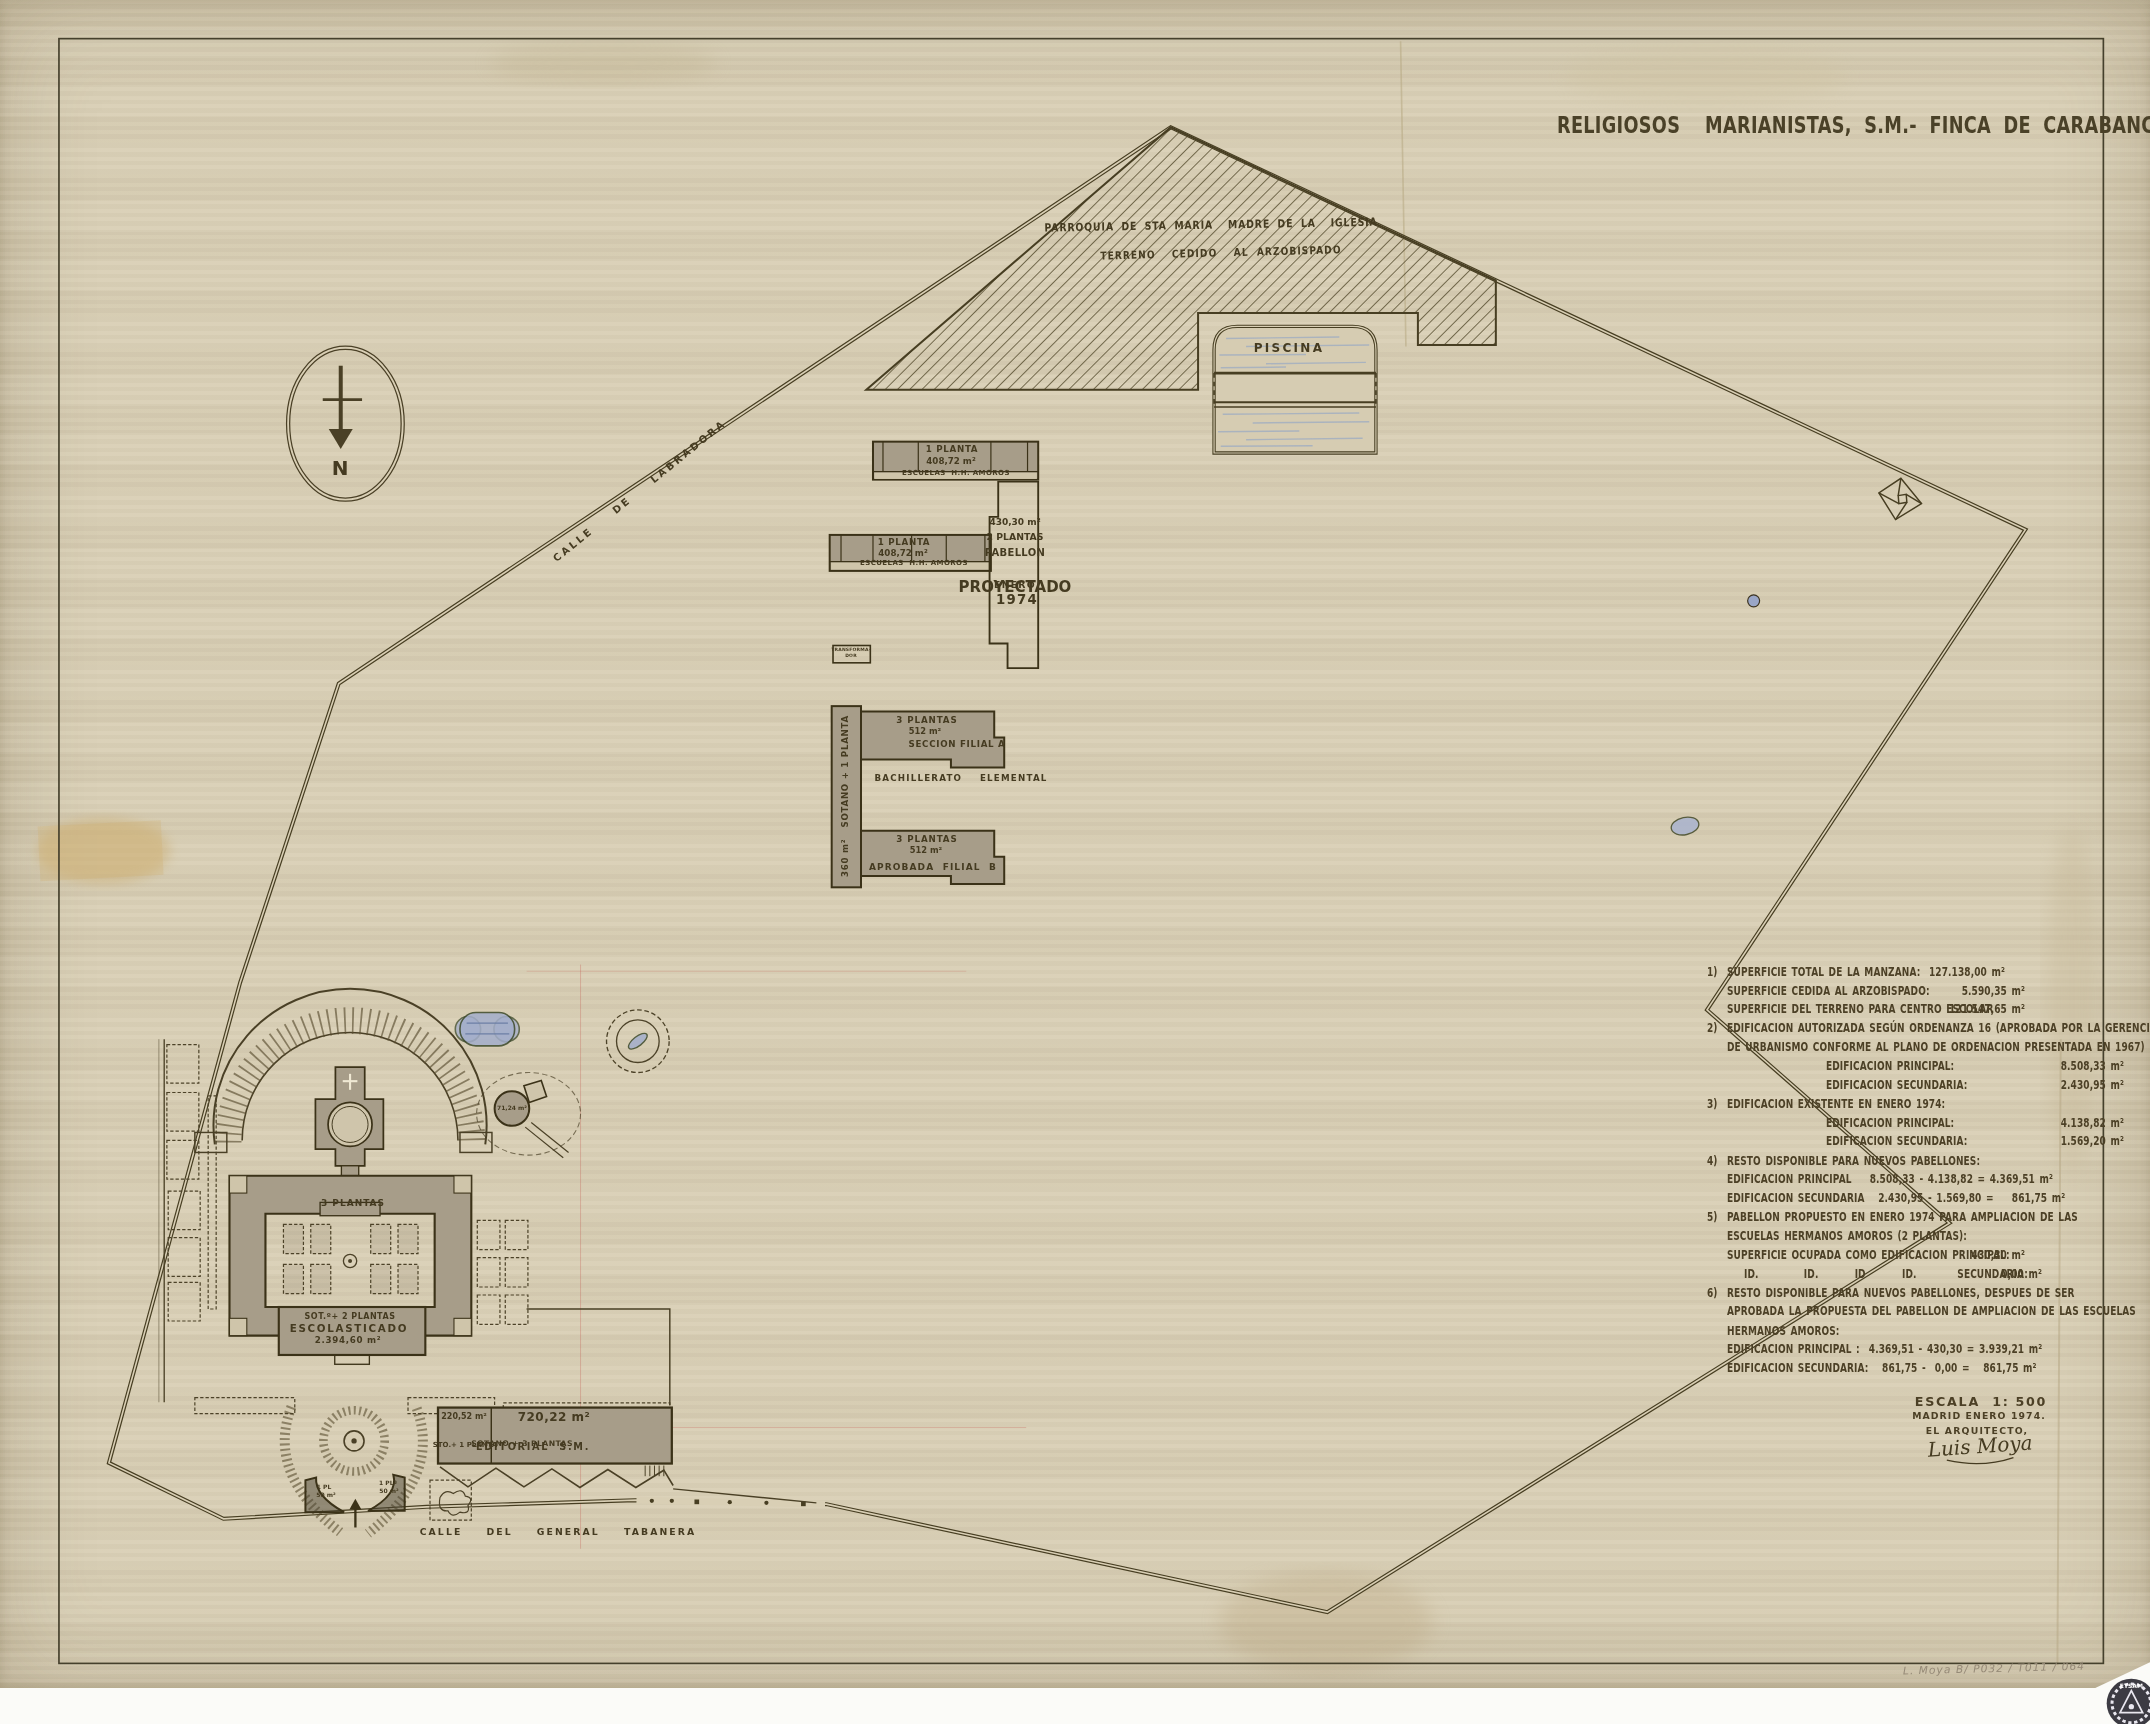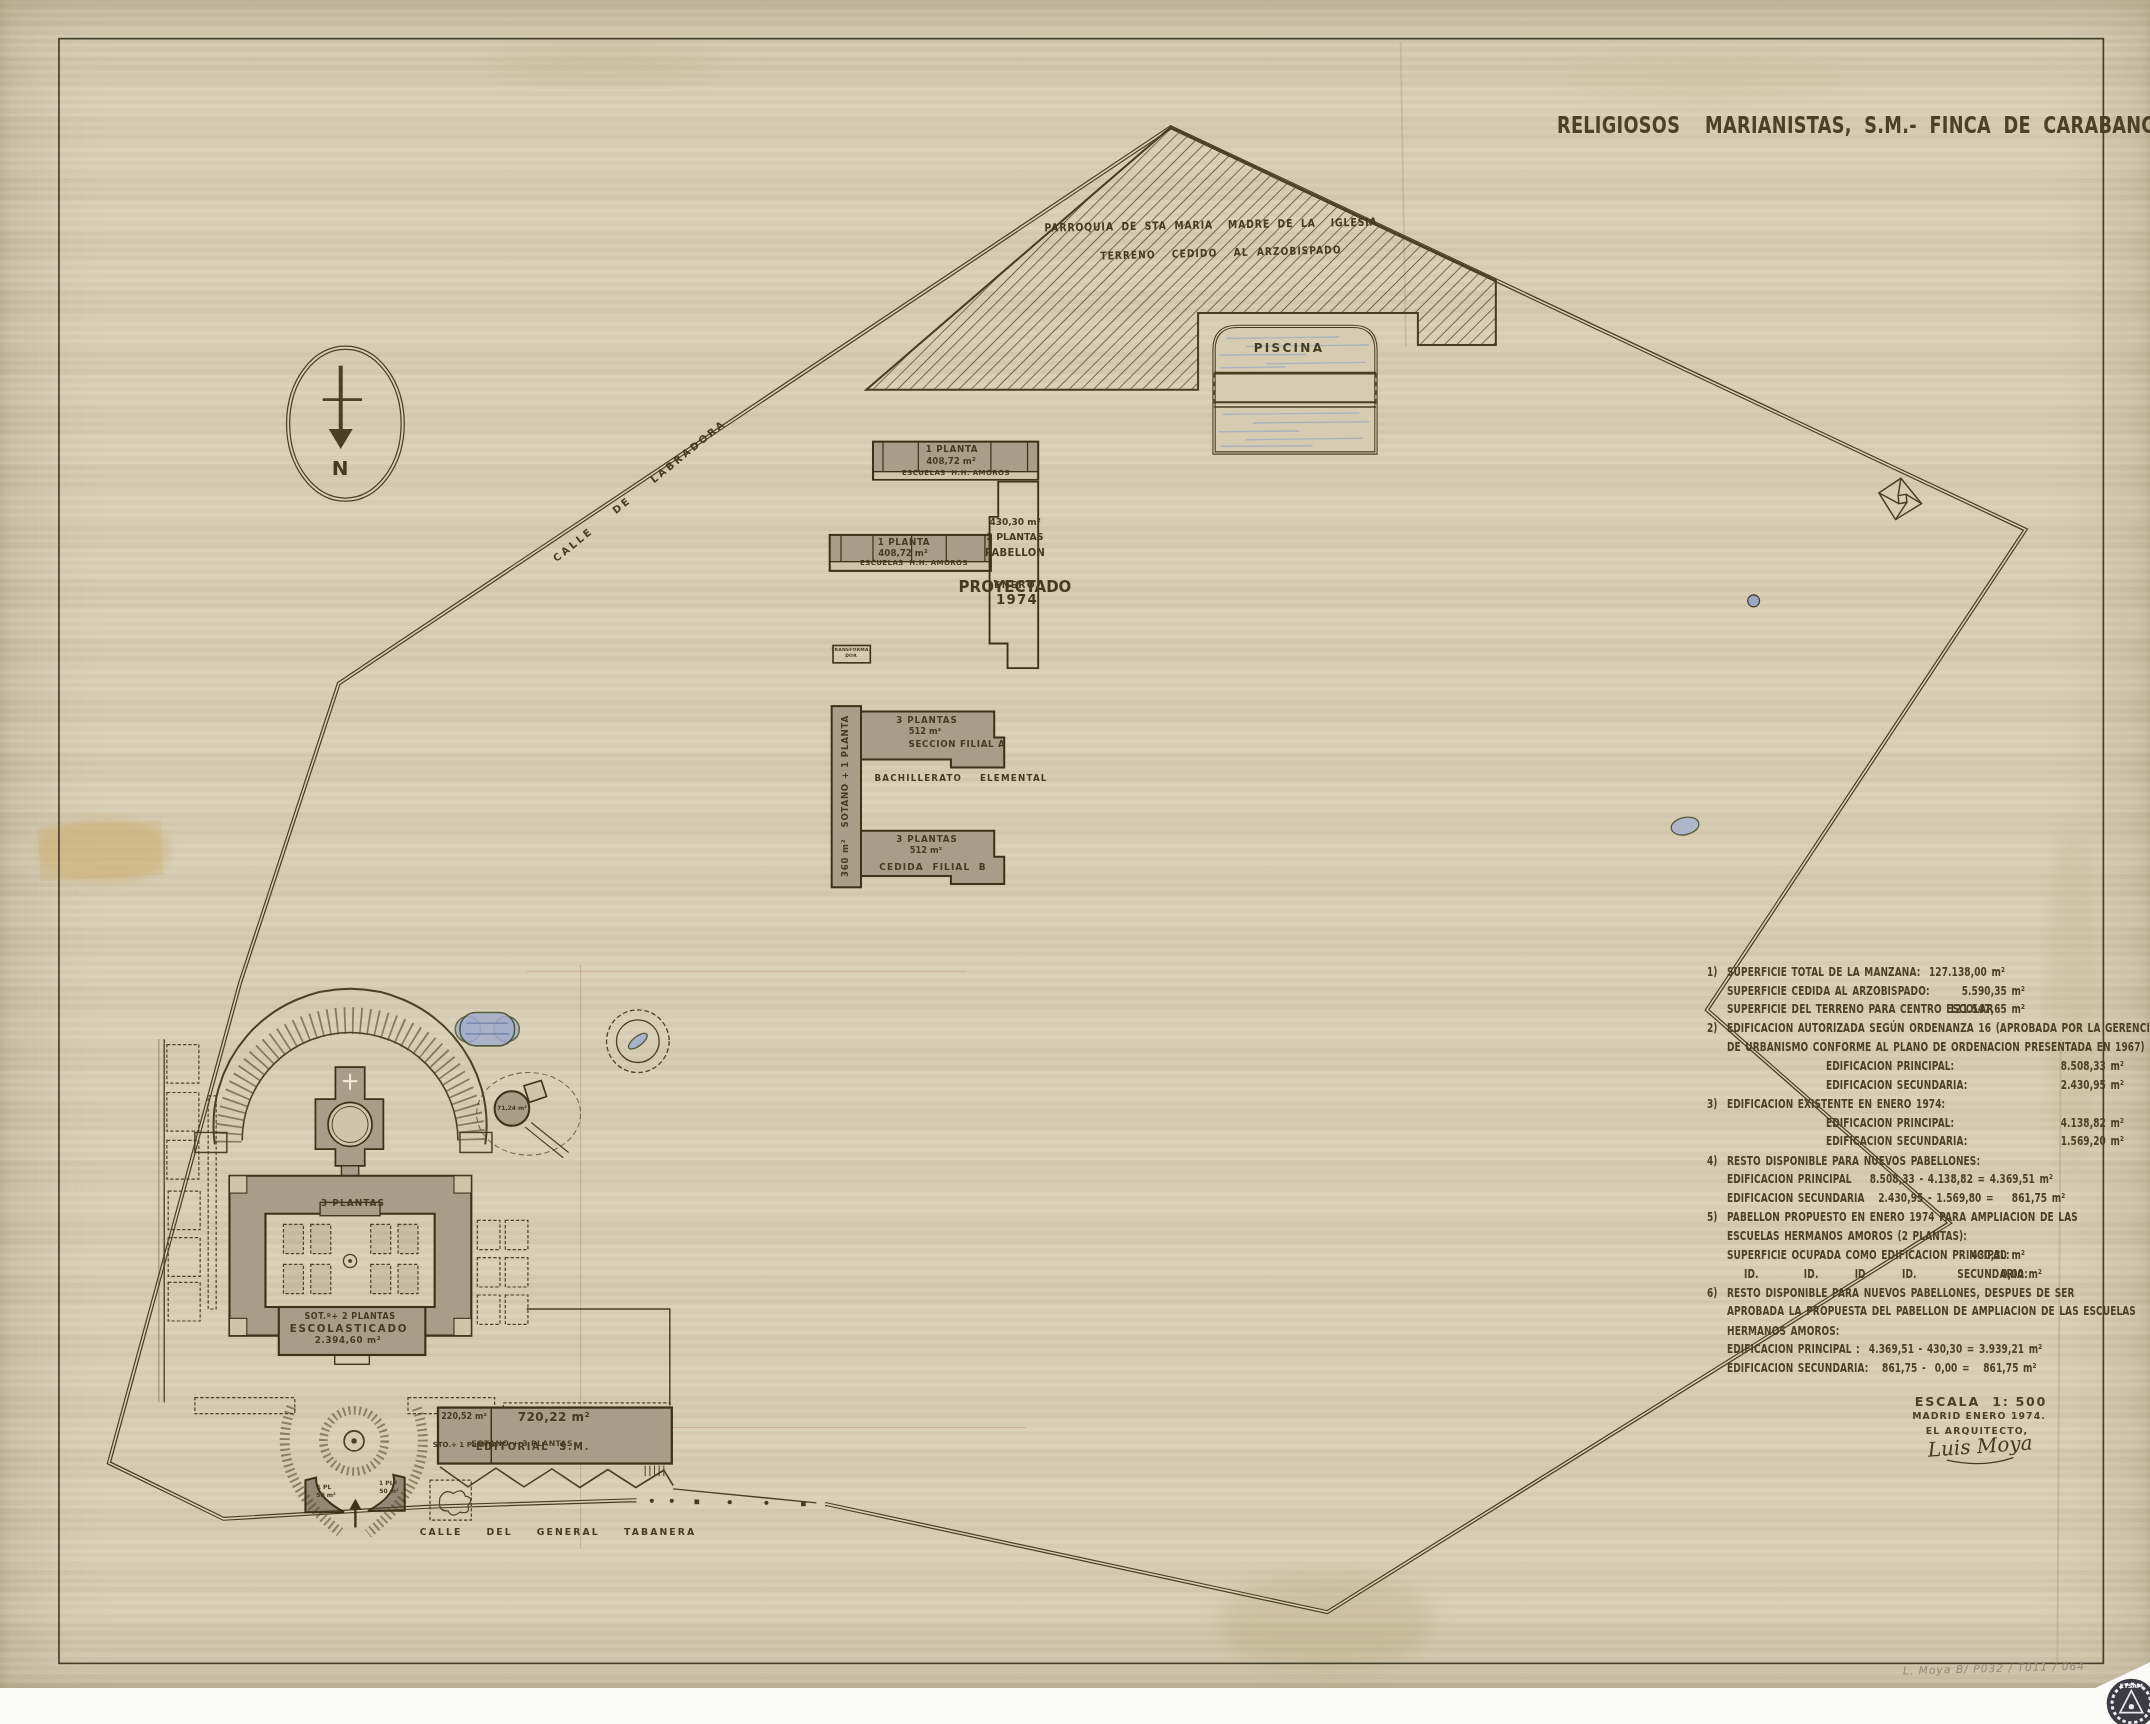--- a/index.html
+++ b/index.html
@@ -312,21 +312,21 @@
     <div class="lb" style="left:851px;top:648px;font-size:4.5px;letter-spacing:0.2px;">TRANSFORMA-</div>
     <div class="lb" style="left:851px;top:654px;font-size:4.5px;letter-spacing:0.2px;">DOR</div>
 
     <div class="lb rot" style="left:846px;top:796px;font-size:8.7px;letter-spacing:0.7px;">360 m²   SOTANO + 1 PLANTA</div>
     <div class="lb" style="left:927px;top:716px;font-size:8.7px;letter-spacing:0.9px;">3 PLANTAS</div>
     <div class="lb" style="left:925px;top:727px;font-size:8.3px;">512 m²</div>
     <div class="lb" style="left:957px;top:740px;font-size:8.7px;letter-spacing:0.7px;">SECCION FILIAL A</div>
     <div class="lb" style="left:933px;top:774px;font-size:8.7px;letter-spacing:1.2px;word-spacing:4.7px;margin-left:28px;">BACHILLERATO  ELEMENTAL</div>
     <div class="lb" style="left:927px;top:835px;font-size:8.7px;letter-spacing:0.9px;">3 PLANTAS</div>
     <div class="lb" style="left:926px;top:846px;font-size:8.3px;">512 m²</div>
-    <div class="lb" style="left:933px;top:863px;font-size:9px;letter-spacing:1.1px;">CEDIDA  FILIAL  B</div>
+    <div class="lb" style="left:933px;top:863px;font-size:9px;letter-spacing:1.1px;">APROBADA  FILIAL  B</div>
 
     <div class="lb" style="left:353px;top:1199px;font-size:9px;letter-spacing:1px;">3 PLANTAS</div>
     <div class="lb" style="left:350px;top:1313px;font-size:8px;letter-spacing:0.5px;">SOT.º+ 2 PLANTAS</div>
     <div class="lb" style="left:349px;top:1323px;font-size:10.3px;letter-spacing:1.7px;font-weight:700;">ESCOLASTICADO</div>
     <div class="lb" style="left:348px;top:1336px;font-size:8.7px;letter-spacing:0.7px;text-align:right;">2.394,60 m²</div>
 
     <div class="lb" style="left:512px;top:1105px;font-size:6px;">71,24 m²</div>
 
     <div class="lb" style="left:464px;top:1413px;font-size:8px;">220,52 m²</div>
     <div class="lb" style="left:465px;top:1442px;font-size:7px;">STO.+ 1 PLANTA</div>

